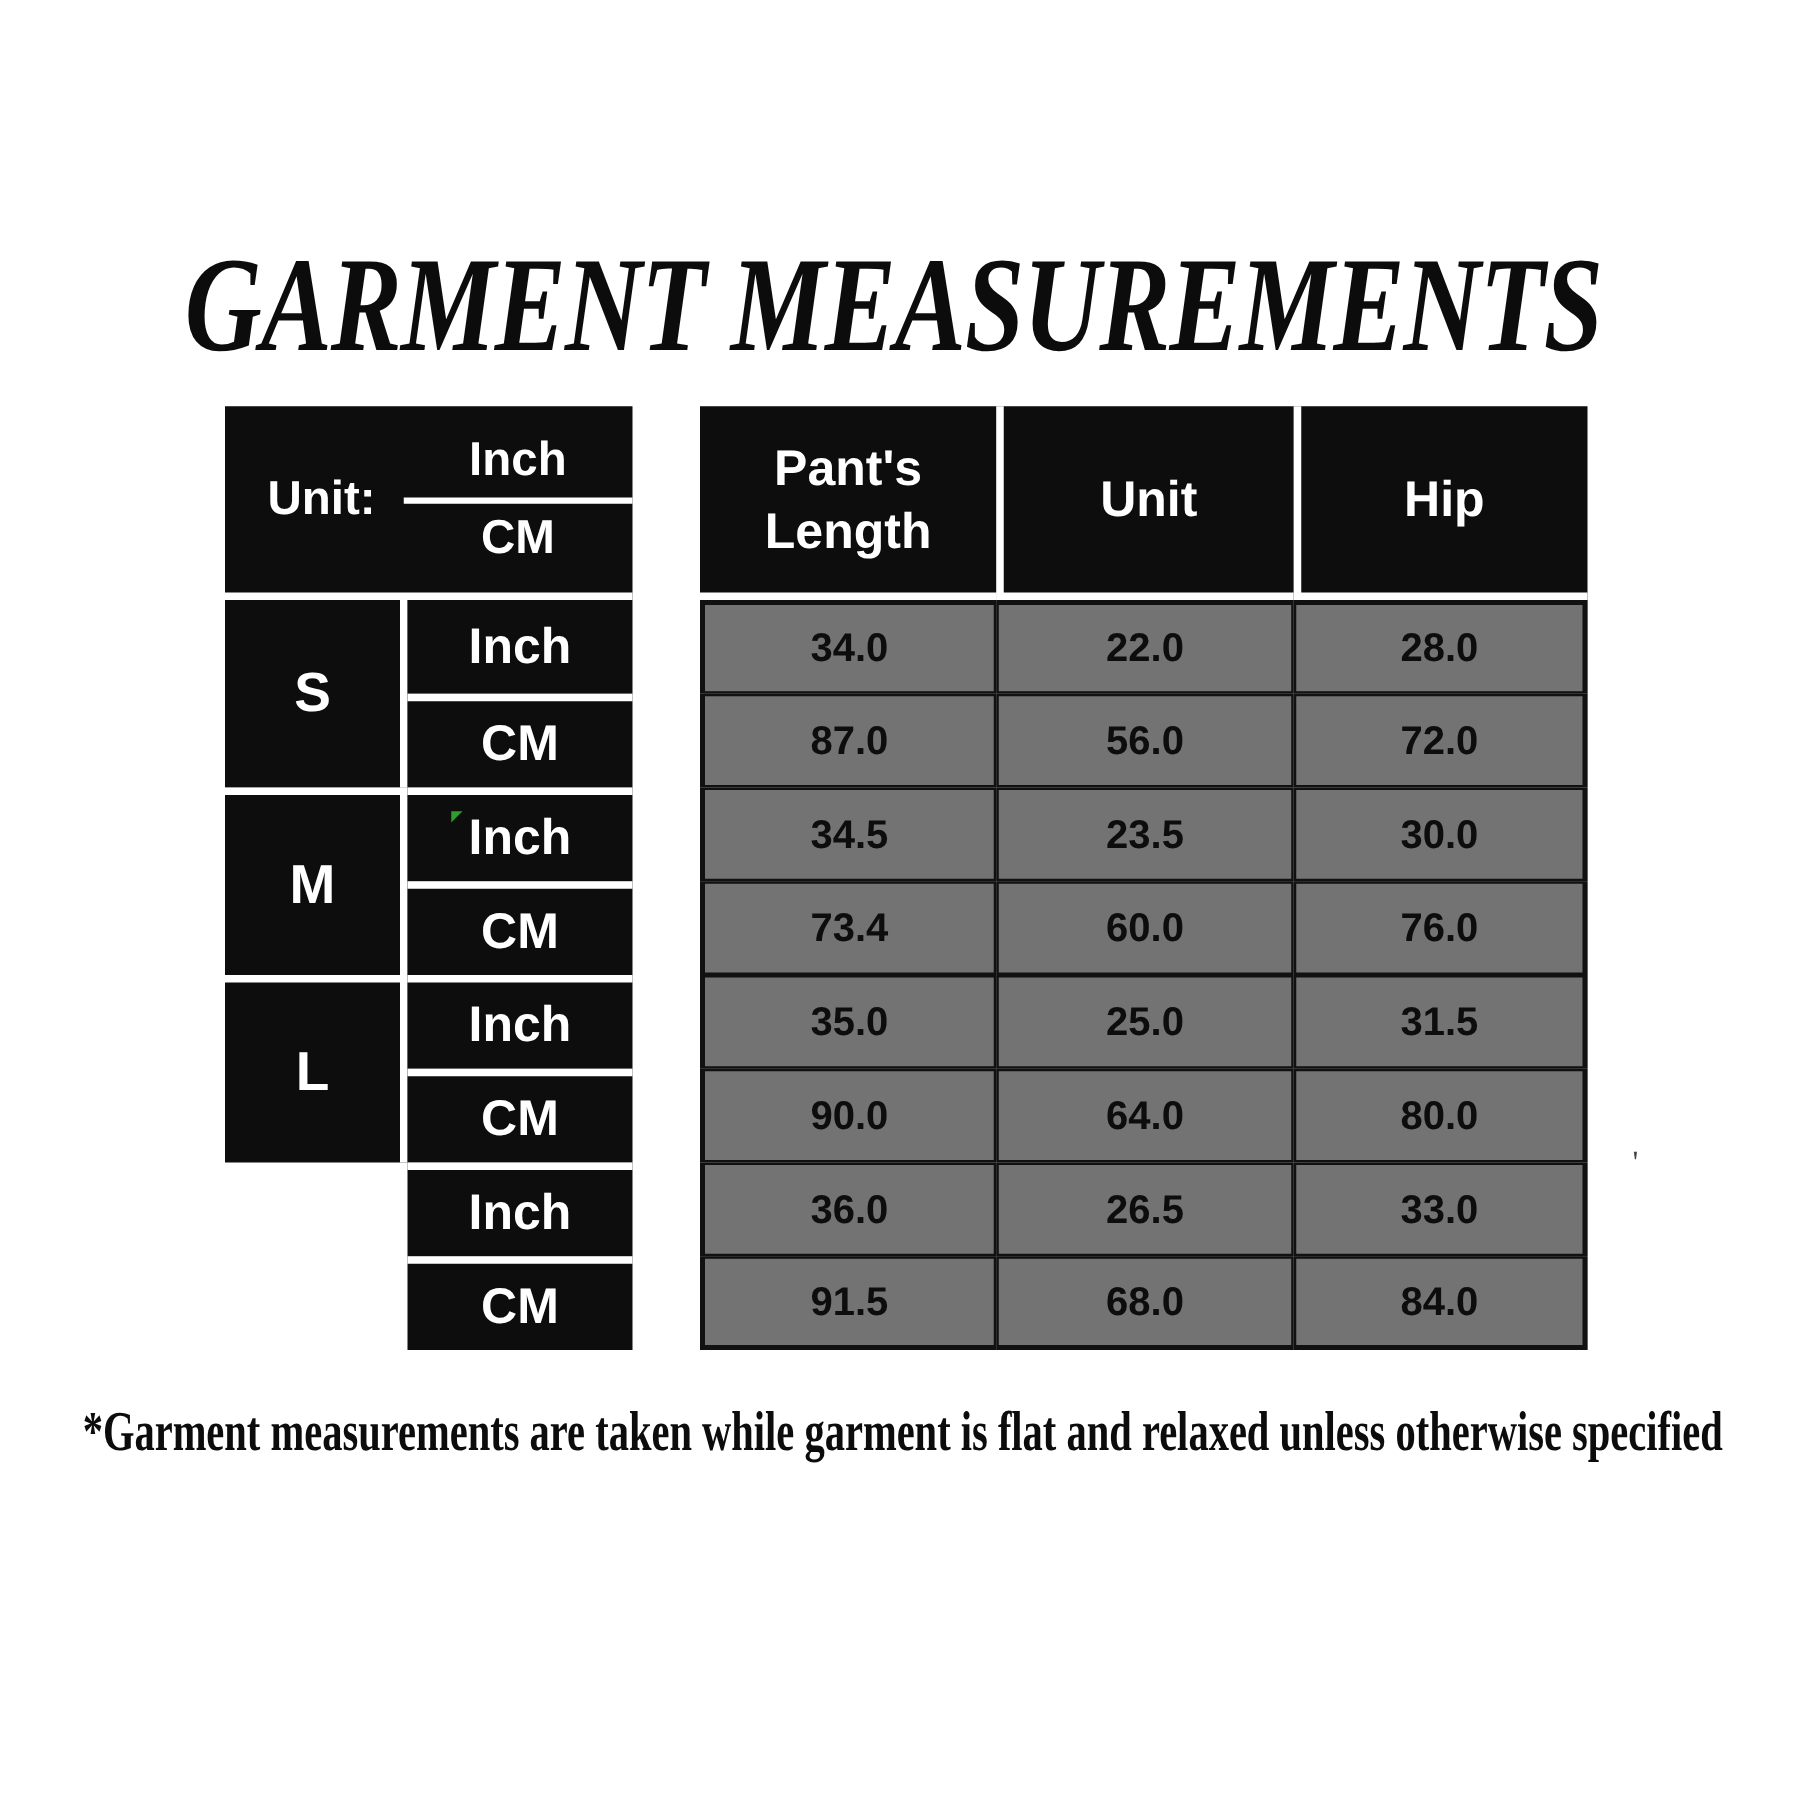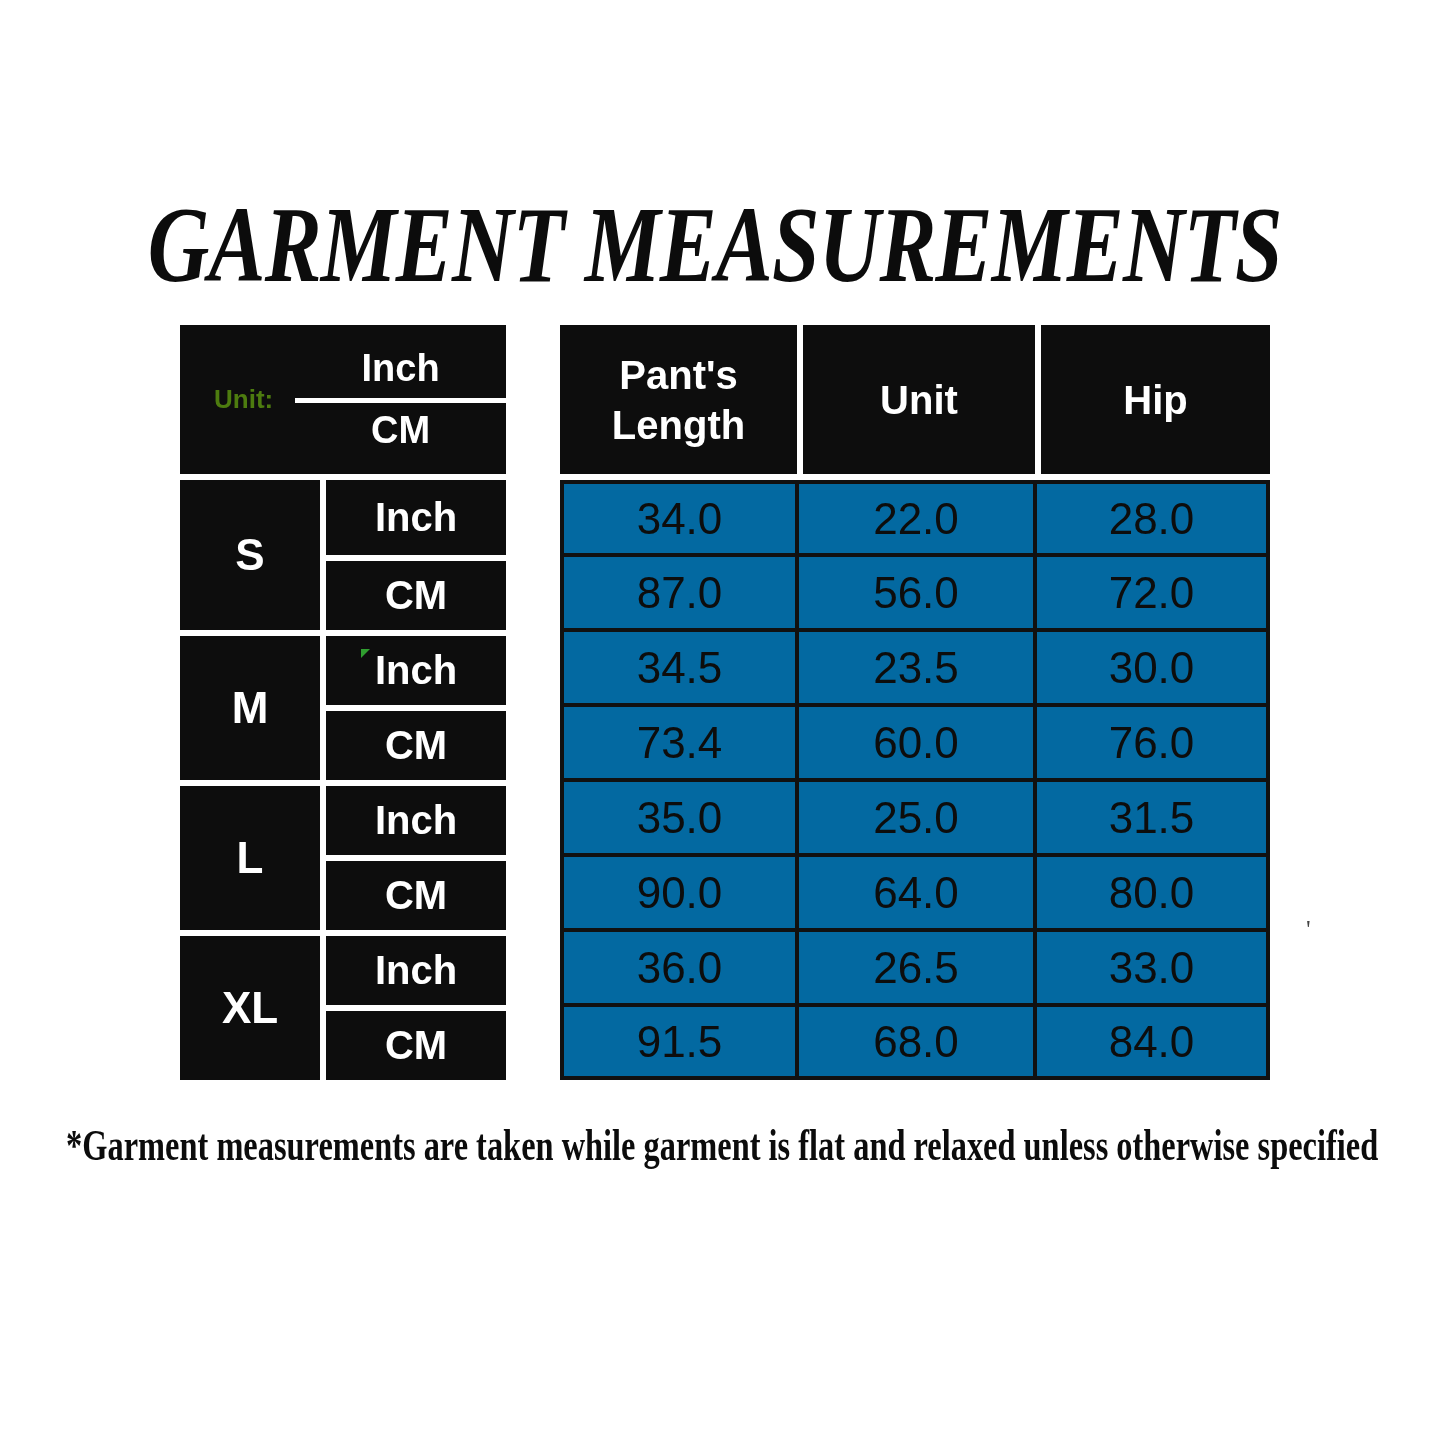--- a/index.html
+++ b/index.html
@@ -23,21 +23,21 @@
   .right-grid { display:grid; grid-template-columns:237px 238px 235px;
                 grid-template-rows:155px repeat(8,75px);padding-left:48px; }
 
   .bcell { background:#0d0d0d; color:#ffffff; display:flex;
            align-items:center; justify-content:center; font-weight:bold; }
 
   
   .unit-cell { grid-column:1 / 3; border-bottom:6px solid #ffffff;
                display:flex; align-items:center; justify-content:flex-start;
                padding-left:34px; gap:22px; position:relative; }
-  .unit-label { font-size:26px; font-weight:bold; color:#4d7c0f; }
+  .unit-label { font-size:38px; font-weight:bold; color:#ffffff; }
   .fraction { flex:1; display:flex; flex-direction:column; align-self:center; }
   .frac-top { text-align:center; font-size:38px; font-weight:bold; color:#fff;
               border-bottom:5px solid #ffffff; padding:0 0 8px 0; }
   .frac-bottom { text-align:center; font-size:38px; font-weight:bold; color:#fff;
                  padding-top:6px; }
 
   
   .hcell { background:#0d0d0d; color:#fff; font-weight:bold; font-size:40px;
            display:flex; align-items:center; justify-content:center; text-align:center;
            line-height:1.25; border-bottom:6px solid #ffffff; }
@@ -46,21 +46,21 @@
   
   .size-cell { grid-column:1; border-right:6px solid #ffffff; font-size:44px; }
   .size-cell.sep-top { border-top:6px solid #ffffff; }
   .span2 { grid-row:span 2; }
 
   
   .ucell { grid-column:2; font-size:40px; }
   .ucell.sep-top { border-top:6px solid #ffffff; }
 
   
-  .wcell { background:#0369a1; color:#0d0d0d; font-weight:normal; font-size:44px;
+  .wcell { background:#737373; color:#0d0d0d; font-weight:bold; font-size:32px;
            display:flex; align-items:center; justify-content:center;
            border:2px solid #111111; }
   .wcell.col-first { border-left-width:4px; }
   .wcell.col-last  { border-right-width:4px; }
   .wcell.row-first { border-top-width:4px; }
   .wcell.row-last  { border-bottom-width:4px; }
 
   
   .footnote-box { position:absolute; top:1110px; left:0; width:1445px; height:70px;
                   display:flex; align-items:center; justify-content:center; }
@@ -100,21 +100,20 @@
       <div class="bcell ucell sep-top">CM</div>
 
       <div class="bcell size-cell span2 sep-top">M</div>
       <div class="bcell ucell sep-top">Inch</div>
       <div class="bcell ucell sep-top">CM</div>
 
       <div class="bcell size-cell span2 sep-top">L</div>
       <div class="bcell ucell sep-top">Inch</div>
       <div class="bcell ucell sep-top">CM</div>
 
-      <div class="bcell size-cell span2 sep-top">XL</div>
       <div class="bcell ucell sep-top">Inch</div>
       <div class="bcell ucell sep-top">CM</div>
     </div>
 
     <div class="right-grid">
       <div class="hcell">Pant's Length</div>
       <div class="hcell gap-left">Unit</div>
       <div class="hcell gap-left">Hip</div>
 
       <div class="wcell col-first row-first">34.0</div>

